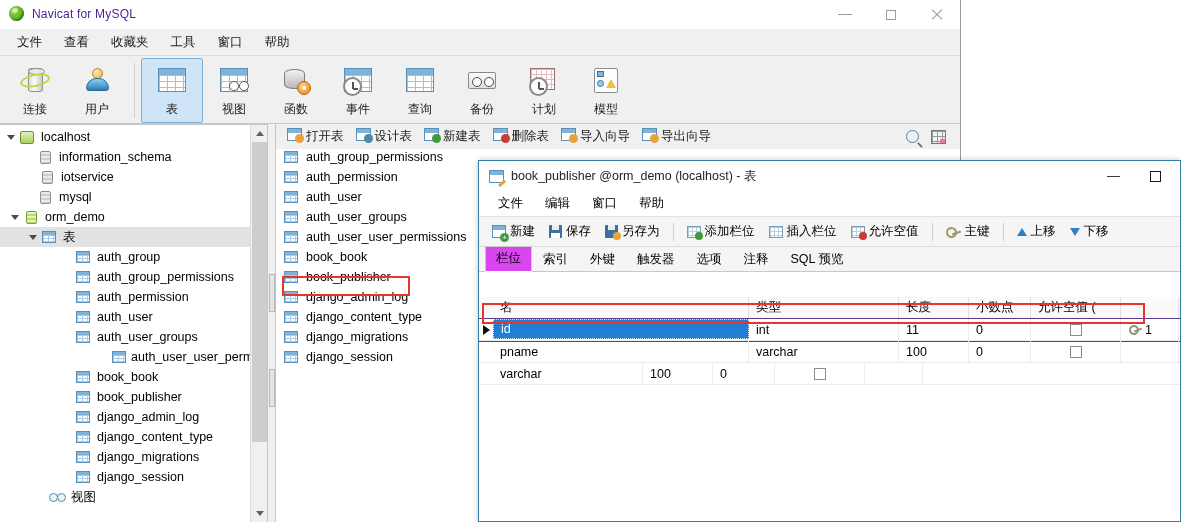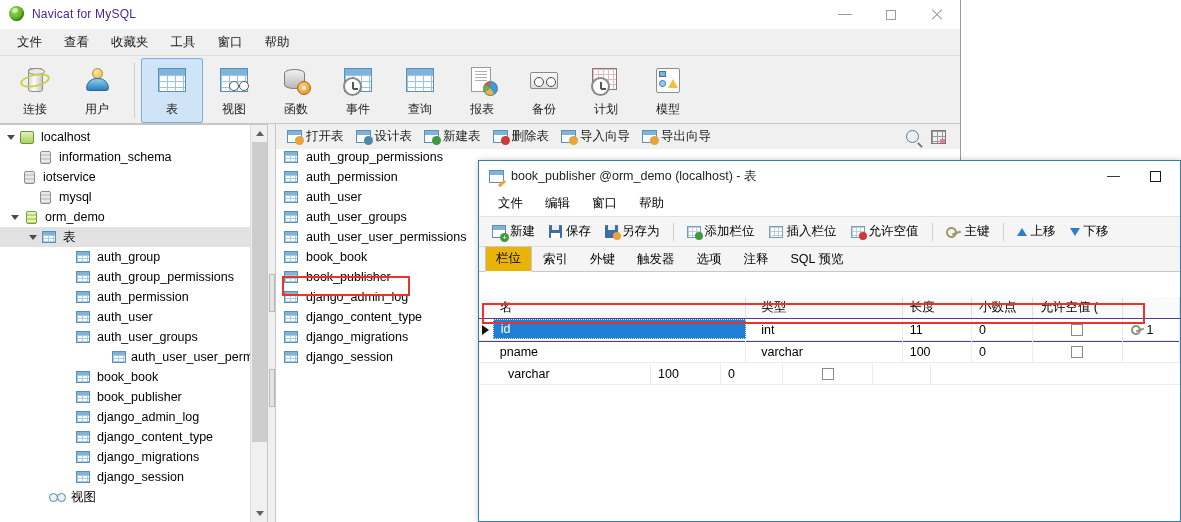--- a/index.html
+++ b/index.html
@@ -297,21 +297,21 @@
   .split-grip {
     position: absolute; left: 1px; width: 6px; height: 38px; background: #e4e4e4;
     border: 1px solid #b9b9b9;
   }
   #grip-a { top: 150px; }
   #grip-b { top: 245px; }
 
   
   #obj-pane { flex: 1; background: #ffffff; position: relative; overflow: hidden; border-top: 1px solid #c5c5c5; }
   .otb {
-    display: flex; align-items: center; gap: 4px; padding: 2px 6px 2px 4px;
+    display: flex; align-items: flex-start; gap: 4px; padding: 2px 6px 2px 4px;
     font-size: 12.5px; color: #1b1b1b; cursor: default; border: 1px solid transparent;
   }
   .otb-ico {
     width: 15px; height: 13px; background: #fff; border: 1px solid #5a8fb8; position: relative;
     background-image: linear-gradient(#7fb3d9,#7fb3d9); background-size: 100% 4px; background-repeat: no-repeat;
   }
   .otb-badge {
     position: absolute; right: -3px; bottom: -3px; width: 9px; height: 9px; border-radius: 50%;
     font-size: 8px; line-height: 9px; text-align: center; color: #fff;
   }
@@ -404,35 +404,35 @@
 
   #child-tabs {
     height: 25px; background: #f5f5f5; display: flex; align-items: flex-end;
     padding-left: 6px; border-bottom: 1px solid #c8c8c8;
   }
   .ctab {
     padding: 3px 10px 4px 10px; font-size: 12.5px; cursor: default;
     border: 1px solid transparent; border-bottom: none; position: relative; top: 1px;
   }
   .ctab.active {
-    background: #eab308; border-color: #c8c8c8; border-bottom: 1px solid #ffffff;
+    background: #d946ef; border-color: #c8c8c8; border-bottom: 1px solid #ffffff;
   }
 
   
   #grid-wrap { position: absolute; left: 0; top: 136px; right: 0; bottom: 0; background: #fff; overflow: hidden; }
   .g-head {
     display: flex; height: 22px; background: #fafafa; border-bottom: 1px solid #c9c9c9;
     font-size: 12.5px;
   }
   .g-head .gc { display: flex; align-items: center; padding-left: 7px; border-right: 1px solid #e0e0e0; }
   .g-row { display: flex; height: 22px; font-size: 12.5px; border-bottom: 1px solid #ececec; position: relative; }
   .g-row .gc { display: flex; align-items: center; padding-left: 7px; border-right: 1px solid #ececec; }
   .gc.c-ind { width: 14px; padding-left: 0; justify-content: center; border-right: none; }
   .gc.c-name { width: 256px; }
-  .gc.c-type { width: 150px; margin-left: 8px; }
+  .gc.c-type { width: 150px; }
   .gc.c-len  { width: 70px; }
   .gc.c-dec  { width: 62px; }
   .gc.c-null { width: 90px; justify-content: center; padding-left: 0; }
   .gc.c-key  { width: 58px; padding-left: 8px; }
   .row-ind { width: 0; height: 0; border-top: 5px solid transparent; border-bottom: 5px solid transparent; border-left: 7px solid #111; }
   .g-row.selected .gc.c-name {
     background: #1f7fd4; color: #ffffff;
     border: 1px dotted rgba(255,255,255,.85);
     height: 20px; margin-top: 0;
   }
@@ -530,27 +530,20 @@
           <div class="tb-label">事件</div>
         </div>
         <div class="tb-item">
           <div class="tb-ico">
               <div class="ico-table"></div>
             </div>
           <div class="tb-label">查询</div>
         </div>
         <div class="tb-item">
           <div class="tb-ico">
-              <div class="ico-doc"></div>
-              <div class="ico-pie"></div>
-            </div>
-          <div class="tb-label">报表</div>
-        </div>
-        <div class="tb-item">
-          <div class="tb-ico">
               <div class="ico-tape"></div>
             </div>
           <div class="tb-label">备份</div>
         </div>
         <div class="tb-item">
           <div class="tb-ico">
               <div class="ico-cal"></div>
               <div class="ico-clock"></div>
             </div>
           <div class="tb-label">计划</div>
@@ -586,21 +579,21 @@
             <span class="tlabel">localhost</span>
           </div>
 
           <div class="tnode" style="padding-left:22px">
             <span class="tw"></span>
             <span class="ti">
                 <i class="ti-db"></i>
               </span>
             <span class="tlabel">information_schema</span>
           </div>
-          <div class="tnode" style="padding-left:6px">
+          <div class="tnode" style="padding-left:24px">
             <span class="tw"></span>
             <span class="ti">
                 <i class="ti-db"></i>
               </span>
             <span class="tlabel">iotservice</span>
           </div>
           <div class="tnode" style="padding-left:22px">
             <span class="tw"></span>
             <span class="ti">
                 <i class="ti-db"></i>

